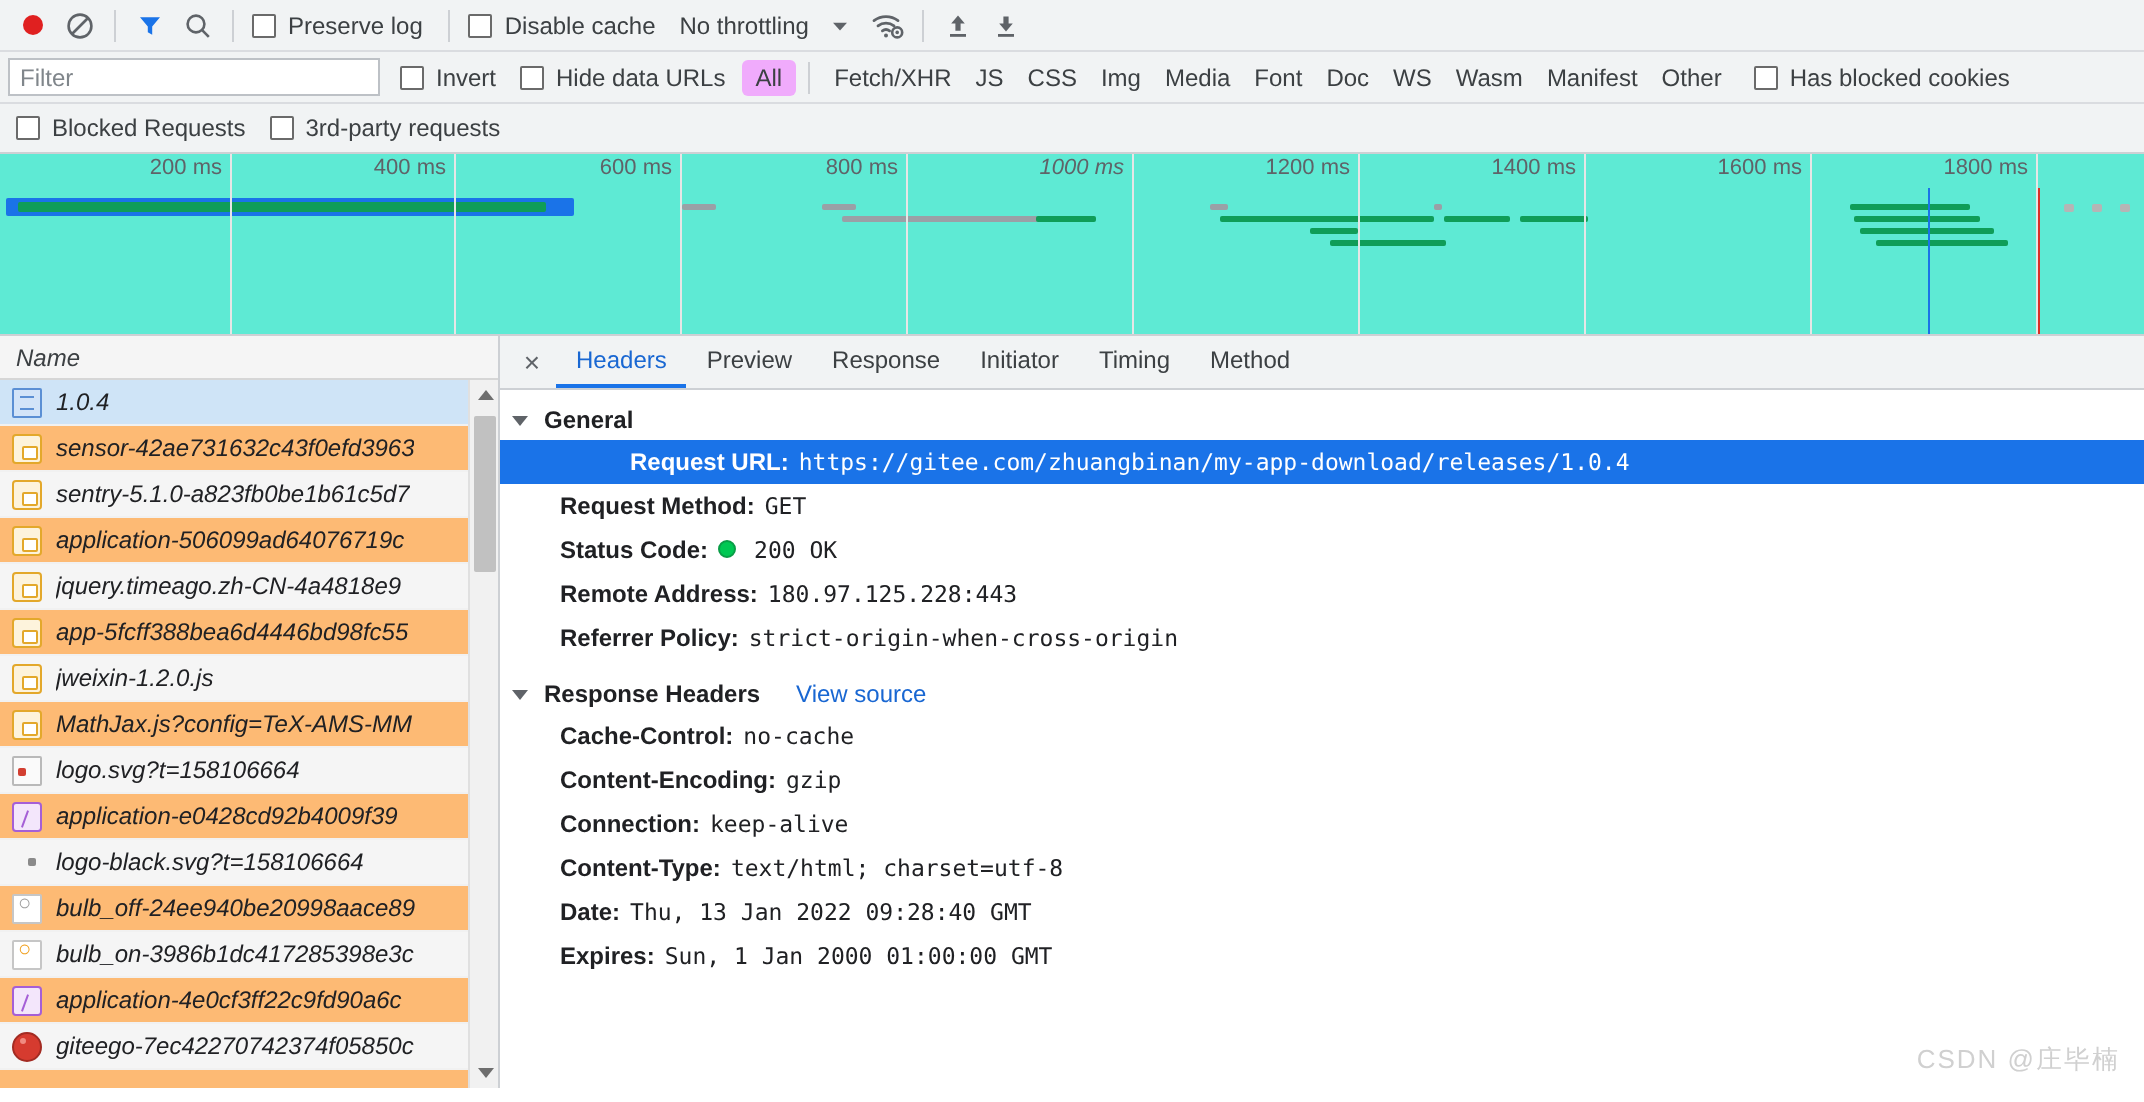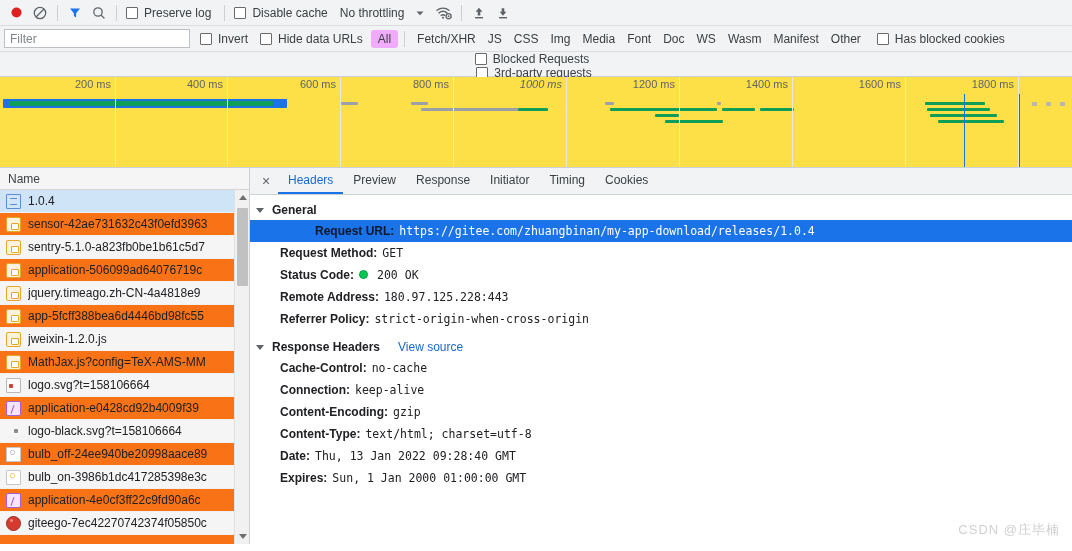--- a/index.html
+++ b/index.html
@@ -68,28 +68,27 @@
   .type-pill.active { background: #f0abfc; text-align: right; }
   .type-item { font-size: 12px; color: #3c4043; padding: 2px 6px; flex: none; cursor: default; }
 
   .toolbar3 {
     display: flex; align-items: center;
     height: 25px;
     background: #f1f3f4;
     border-bottom: 1px solid #cdd0d4;
     padding: 0 8px;
     white-space: nowrap;
-    flex-direction: column;
   }
 
   
   .overview {
     position: relative;
     height: 91px;
-    background: #fde047;
+    background: #5eead4;
     border-bottom: 1px solid #cdd0d4;
     overflow: hidden;
   }
   .ov-ruler { position: absolute; top: 0; left: 0; right: 0; height: 17px; }
   .ov-tick {
     position: absolute; top: 0; height: 91px;
     border-left: 1px solid #e6e6e6;
   }
   .ov-tick-label {
     position: absolute; top: 1px; font-size: 11px; color: #5f6368;
@@ -101,23 +100,24 @@
   
   .main {
     display: flex;
     height: 376px;
     overflow: hidden;
   }
   .left-pane {
     width: 250px; flex: none;
     border-right: 1px solid #cdd0d4;
     display: flex; flex-direction: column;
-    background: #f97316;
+    background: #fdba74;
     position: relative;
     overflow: hidden;
+    font-style: italic;
   }
   .name-header {
     height: 22px; flex: none;
     display: flex; align-items: center;
     padding-left: 8px;
     font-size: 12px; color: #3c4043;
     background: #f5f5f5;
     border-bottom: 1px solid #d6d6d6;
   }
   .req-list { flex: 1; overflow: hidden; position: relative; }
@@ -242,21 +242,21 @@
     border-top:5px solid #5f6368; margin-right:2px; flex:none;
   }
   .view-source { font-weight: normal; color: #1967d2; font-size: 12px; margin-left: 12px; }
   .hrow {
     display: flex; align-items: baseline;
     padding: 3px 0 3px 30px;
     font-size: 12px; line-height: 16px;
   }
   .hrow.hl { background: #1a73e8; color: #fff; }
   .hkey { font-weight: bold; color: #202124; white-space: nowrap; }
-  .hrow.hl .hkey { color: #0f172a; padding-left: 35px; }
+  .hrow.hl .hkey { color: #ffffff; padding-left: 35px; }
   .hval {
     font-family: "DejaVu Sans Mono", monospace; font-size: 11.5px;
     color: #202124; margin-left: 5px; white-space: nowrap;
   }
   .hrow.hl .hval { color: #fff; }
   .status-dot {
     width: 9px; height: 9px; border-radius: 50%; background: #00c853;
     display: inline-block; margin: 0 4px 0 5px;
     border: 1px solid #0a9d47;
   }
@@ -503,21 +503,21 @@
     </div>
 
     <div class="right-pane">
       <div class="detail-tabs">
         <span class="close-x">×</span>
         <span class="dtab active">Headers</span>
         <span class="dtab">Preview</span>
         <span class="dtab">Response</span>
         <span class="dtab">Initiator</span>
         <span class="dtab">Timing</span>
-        <span class="dtab">Cookies</span>
+        <span class="dtab">Method</span>
       </div>
       <div class="detail-body">
         <div class="sec-title">
           <span class="tri"></span>
           <span>General</span>
         </div>
         <div id="general-rows">
             <div class="hrow hl">
               <span class="hkey">Request URL:</span>
               <span class="hval">https://gitee.com/zhuangbinan/my-app-download/releases/1.0.4</span>
@@ -545,26 +545,26 @@
           <span class="tri"></span>
           <span>Response Headers</span>
           <span class="view-source">View source</span>
         </div>
         <div id="resp-rows">
             <div class="hrow">
               <span class="hkey">Cache-Control:</span>
               <span class="hval">no-cache</span>
             </div>
             <div class="hrow">
+              <span class="hkey">Content-Encoding:</span>
+              <span class="hval">gzip</span>
+            </div>
+            <div class="hrow">
               <span class="hkey">Connection:</span>
               <span class="hval">keep-alive</span>
-            </div>
-            <div class="hrow">
-              <span class="hkey">Content-Encoding:</span>
-              <span class="hval">gzip</span>
             </div>
             <div class="hrow">
               <span class="hkey">Content-Type:</span>
               <span class="hval">text/html; charset=utf-8</span>
             </div>
             <div class="hrow">
               <span class="hkey">Date:</span>
               <span class="hval">Thu, 13 Jan 2022 09:28:40 GMT</span>
             </div>
             <div class="hrow">

